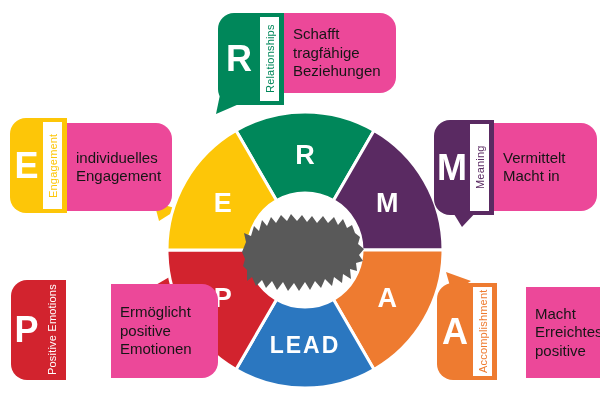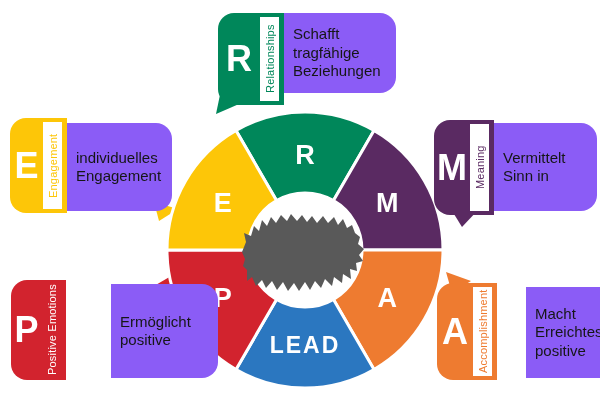--- a/index.html
+++ b/index.html
@@ -16,21 +16,21 @@
   }
   .cstrip{
     width:19px;margin:4px 5px 4px 0;background:#fff;
     writing-mode:vertical-rl;transform:rotate(180deg);
     display:flex;align-items:center;justify-content:center;
     font-size:11px;letter-spacing:0.2px;white-space:nowrap;
   }
   .cstrip--oncolor{background:transparent;color:#fff;}
   
   .cdesc{
-    position:absolute;background:#8b5cf6;color:#161616;
+    position:absolute;background:#ec4899;color:#161616;
     display:flex;flex-direction:column;justify-content:center;
     padding-left:9px;box-sizing:border-box;
     font-size:15px;line-height:18.5px;
   }
   
   .pos-r-cbox{left:218px;top:13px;width:66px;height:92px;border-radius:16px 0 0 16px;}
   .pos-r-desc{left:284px;top:13px;width:112px;height:80px;border-radius:0 16px 16px 0;}
   .pos-e-cbox{left:10px;top:118px;width:57px;height:95px;border-radius:16px 0 0 16px;}
   .pos-e-desc{left:67px;top:123px;width:105px;height:88px;border-radius:0 16px 16px 0;}
   .pos-p-cbox{left:11px;top:280px;width:55px;height:100px;border-radius:16px 0 0 16px;}
@@ -97,29 +97,30 @@
     <span>Engagement</span>
   </div>
 
   <div class="cbox pos-p-cbox" style="background-color: rgb(210, 35, 46);">
     <span class="cletter">P</span>
     <span class="cstrip cstrip--oncolor">Positive Emotions</span>
   </div>
   <div class="cdesc pos-p-desc">
     <span>Ermöglicht</span>
     <span>positive</span>
+    <span>Emotionen</span>
   </div>
 
   <div class="cbox pos-m-cbox" style="background-color: rgb(90, 42, 98);">
     <span class="cletter">M</span>
     <span class="cstrip" style="color: rgb(90, 42, 98);">Meaning</span>
   </div>
   <div class="cdesc pos-m-desc">
     <span>Vermittelt</span>
-    <span>Sinn in</span>
+    <span>Macht in</span>
   </div>
 
   <div class="cbox pos-a-cbox" style="background-color: rgb(238, 123, 48);">
     <span class="cletter">A</span>
     <span class="cstrip" style="color: rgb(238, 123, 48);">Accomplishment</span>
   </div>
   <div class="cdesc pos-a-desc">
     <span>Macht</span>
     <span>Erreichtes</span>
     <span>positive</span>

